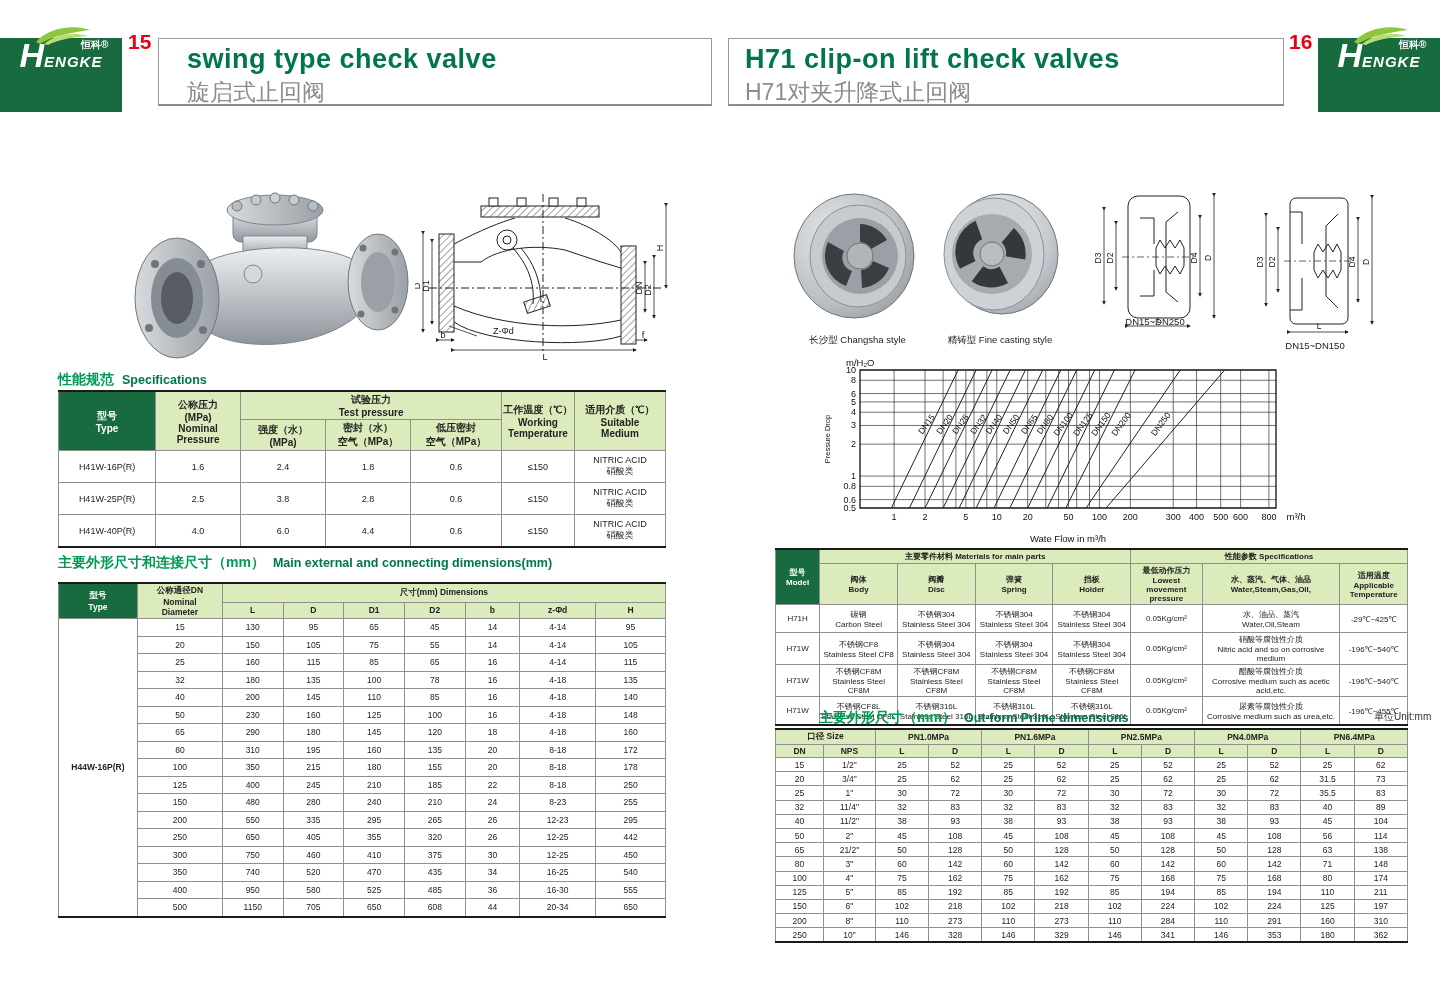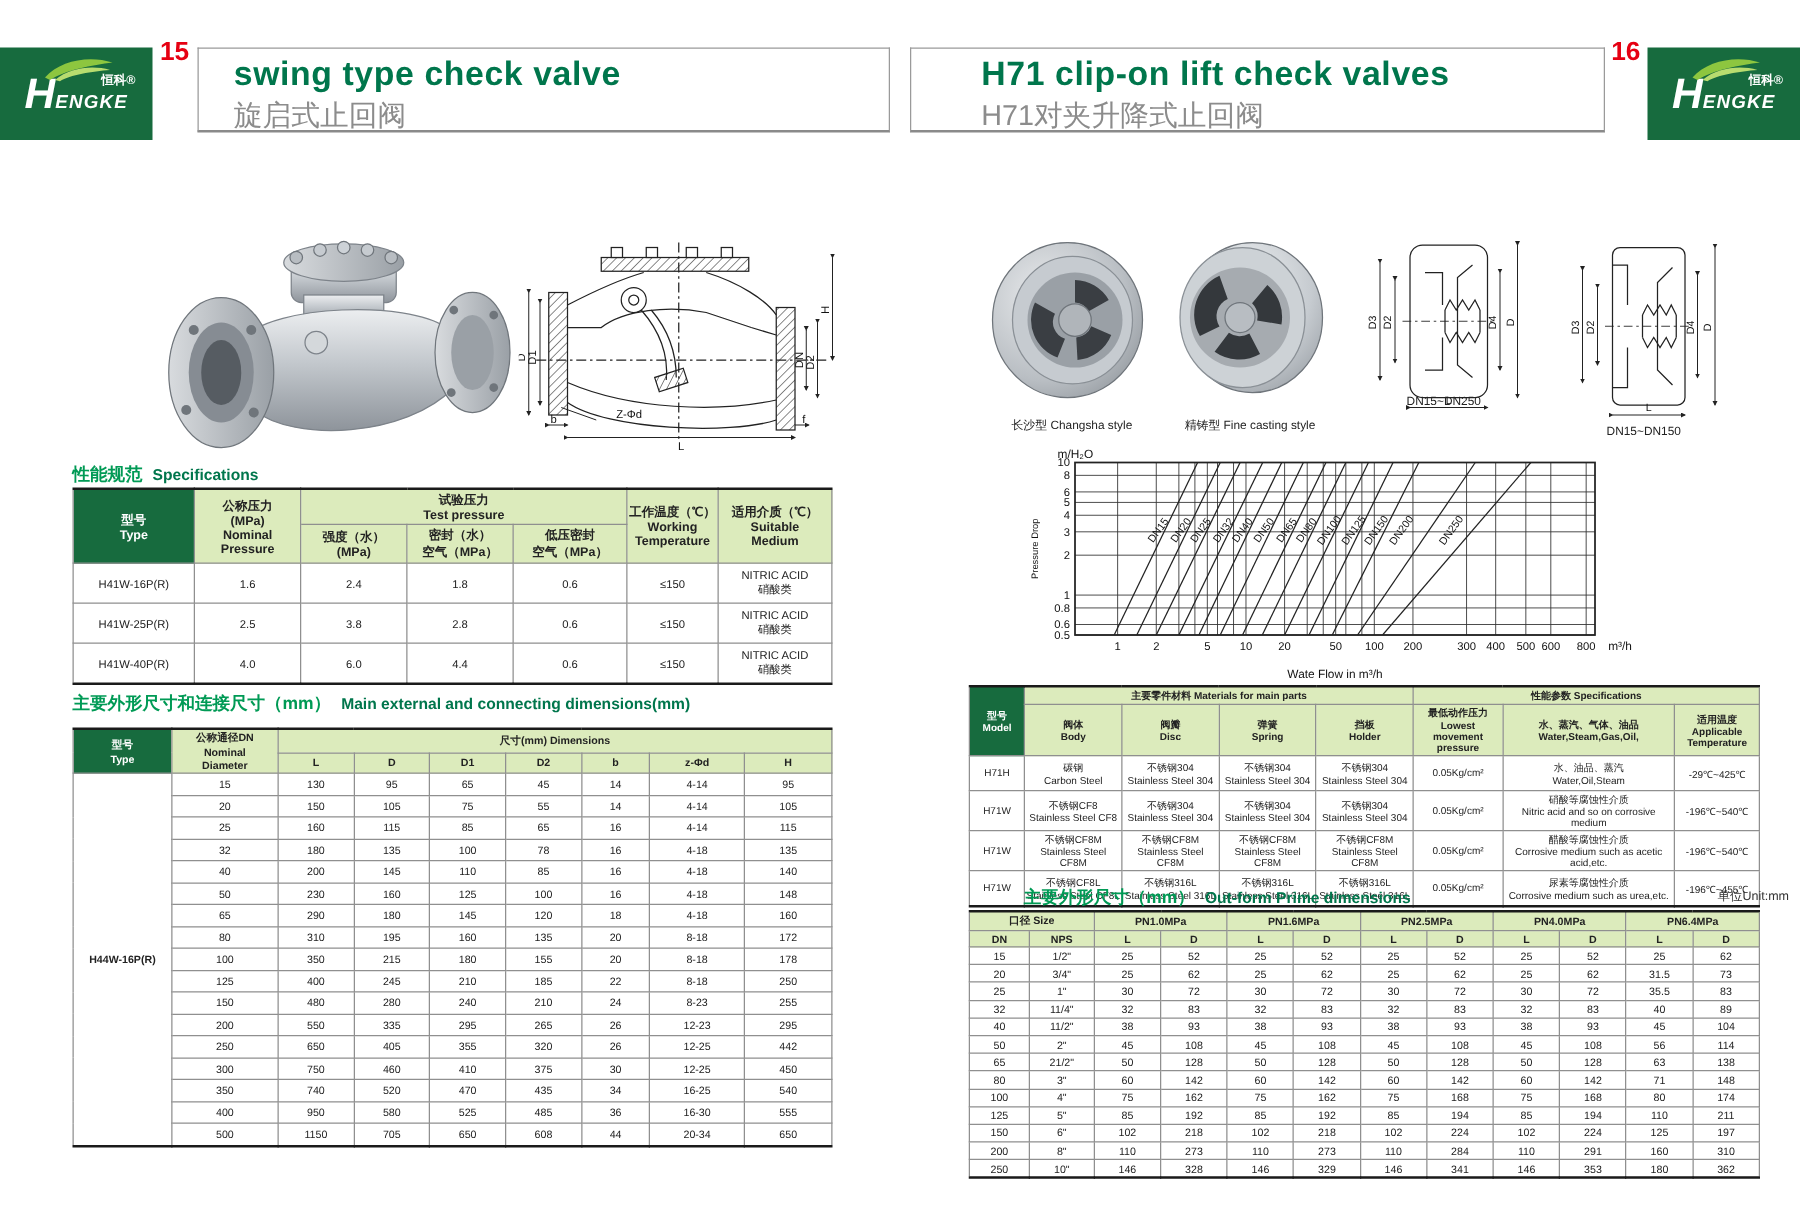--- a/index.html
+++ b/index.html
@@ -2,21 +2,21 @@
 <html><head>
 <meta charset="utf-8">
 <style>
   html,body{margin:0;padding:0;}
   body{
     width:1440px;height:984px;position:relative;background:#ffffff;
     font-family:"Liberation Sans", sans-serif;color:#222;overflow:hidden;
   }
   .abs{position:absolute;}
   
-  .logo-box{background:#176b3e;width:122px;height:74px;top:38px;display:flex;align-items:center;justify-content:center;}
+  .logo-box{background:#176b3e;width:122px;height:74px;top:38px;display:flex;align-items:flex-start;justify-content:center;}
   .logo-inner{position:relative;color:#fff;line-height:1;}
   .logo-h{font-size:34px;font-weight:bold;font-style:italic;letter-spacing:0;}
   .logo-rest{font-size:15px;font-weight:bold;font-style:italic;letter-spacing:1px;}
   .logo-cn{position:absolute;top:2px;right:-6px;font-size:10px;font-weight:bold;}
   .leaf{position:absolute;top:-14px;left:14px;width:58px;height:22px;}
   .page-no{color:#e60012;font-weight:bold;font-size:21px;top:30px;}
   .title-box{top:38px;height:68px;border:1px solid #9a9a9a;border-bottom:2px solid #8a8a8a;background:#fff;padding:6px 0 0 28px;box-sizing:border-box;}
   .title-en{color:#00764c;font-weight:bold;font-size:27px;letter-spacing:0.5px;line-height:1.1;}
   .title-cn{color:#8c8c8c;font-size:23px;margin-top:2px;}
   
@@ -51,21 +51,21 @@
     </svg>
     <span class="logo-h">H</span><span class="logo-rest">ENGKE</span>
     <span class="logo-cn">恒科®</span>
   </div>
 </div>
 <div class="abs page-no" style="left:128px;">15</div>
 <div class="abs title-box" style="left:158px;width:554px;">
   <div class="title-en">swing type check valve</div>
   <div class="title-cn">旋启式止回阀</div>
 </div>
-<div class="abs title-box" style="left:728px;width:556px;padding-left:56px;">
+<div class="abs title-box" style="left:728px;width:556px;padding-left:16px;">
   <div class="title-en">H71 clip-on lift check valves</div>
   <div class="title-cn">H71对夹升降式止回阀</div>
 </div>
 <div class="abs page-no" style="left:1289px;">16</div>
 <div class="abs logo-box" style="left:1318px;">
   <div class="logo-inner">
     <svg class="leaf" viewBox="0 0 58 22">
       <path d="M2 18 C14 4 38 0 56 6 C40 8 18 12 6 20 Z" fill="#8dc63f"></path>
       <path d="M10 20 C22 10 40 8 54 12 C40 13 22 16 14 21 Z" fill="#b8dc6f"></path>
     </svg>

